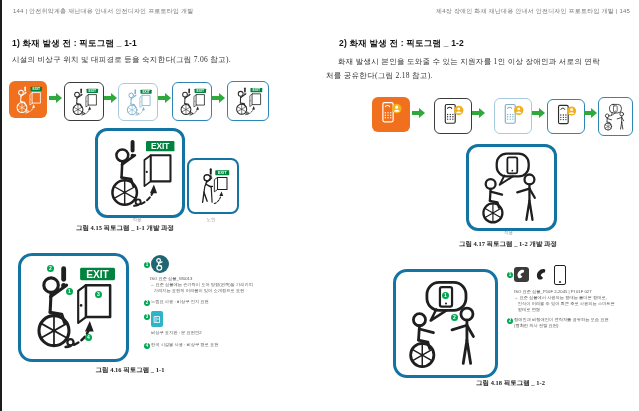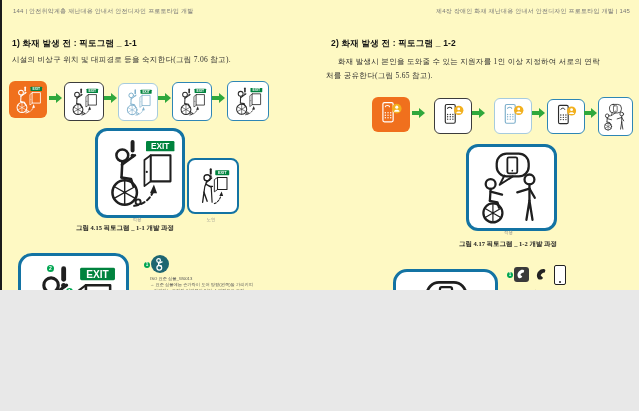--- a/index.html
+++ b/index.html
@@ -1,16 +1,16 @@
 <!DOCTYPE html>
 <html><head>
 <meta charset="utf-8">
 <style>
   html,body{margin:0;padding:0;background:#e8e8e8}
-  .stage{position:relative;width:639px;height:290px;background:#fef9c3;overflow:hidden;
+  .stage{position:relative;width:639px;height:411px;background:#ffffff;overflow:hidden;
          font-family:"Liberation Sans",sans-serif;color:#222}
   .spine{position:absolute;left:0;top:0;width:2px;height:411px;background:#1c1c1c}
   .hdr{position:absolute;font-size:6px;color:#777;letter-spacing:.2px;white-space:nowrap}
   .title{position:absolute;font-size:8.5px;font-weight:bold;color:#141414;white-space:nowrap;letter-spacing:.2px}
   .bodytext{position:absolute;font-size:7.5px;color:#2e2e2e;white-space:nowrap;letter-spacing:.3px;
             font-family:"Liberation Serif",serif}
   .caption{position:absolute;font-size:6.5px;font-weight:bold;color:#222;text-align:center;
            font-family:"Liberation Serif",serif;white-space:nowrap}
   .seqbox{position:absolute;border-radius:6px;background:#fff;display:flex;align-items:center;justify-content:center}
   .seqbox svg{width:86%;height:86%;display:block}
@@ -249,24 +249,24 @@
   </div>
   <span class="ldot" style="left:144px;top:343px">4</span>
   <div class="tiny" style="left:151px;top:342px">
     <div>한국 시설물 사용 : 비상구 경로 표현</div>
   </div>
 
   <div class="caption" style="left:35px;top:366px;width:190px">그림 4.16 픽토그램 _ 1-1</div>
 
   <div class="hdr" style="right:9px;top:7px;text-align:right">제4장 장애인 화재 재난대응 안내서 안전디자인 프로토타입 개발 | 145</div>
 
-  <div class="title" style="left:331px;top:38px">2) 화재 발생 전 : 픽토그램 _ 1-2</div>
-
-  <div class="bodytext" style="left:338px;top:57px">화재 발생시 본인을 도와줄 수 있는 지원자를 1인 이상 지정하여 서로의 연락</div>
-  <div class="bodytext" style="left:326px;top:71px">처를 공유한다(그림 5.65 참고).</div>
+  <div class="title" style="left:339px;top:38px">2) 화재 발생 전 : 픽토그램 _ 1-2</div>
+
+  <div class="bodytext" style="left:338px;top:57px">화재 발생시 본인을 도와줄 수 있는 지원자를 1인 이상 장애인과 서로의 연락</div>
+  <div class="bodytext" style="left:326px;top:71px">처를 공유한다(그림 2.18 참고).</div>
 
   <div class="seqbox b-orange" style="left:372px;top:97px;width:38px;height:35px">
     <svg>
         <use href="#sym-phone"></use>
       </svg>
   </div>
   <span class="garrow" style="left:412px;top:108px">
       <i class="bar"></i>
       <i class="head"></i>
     </span>

